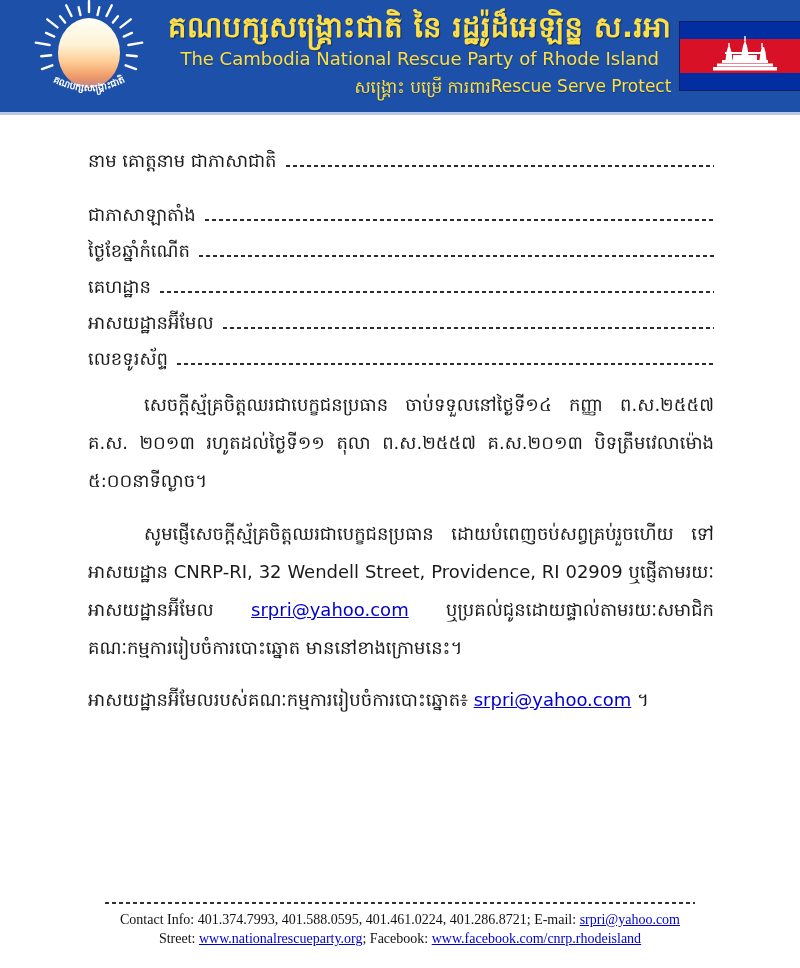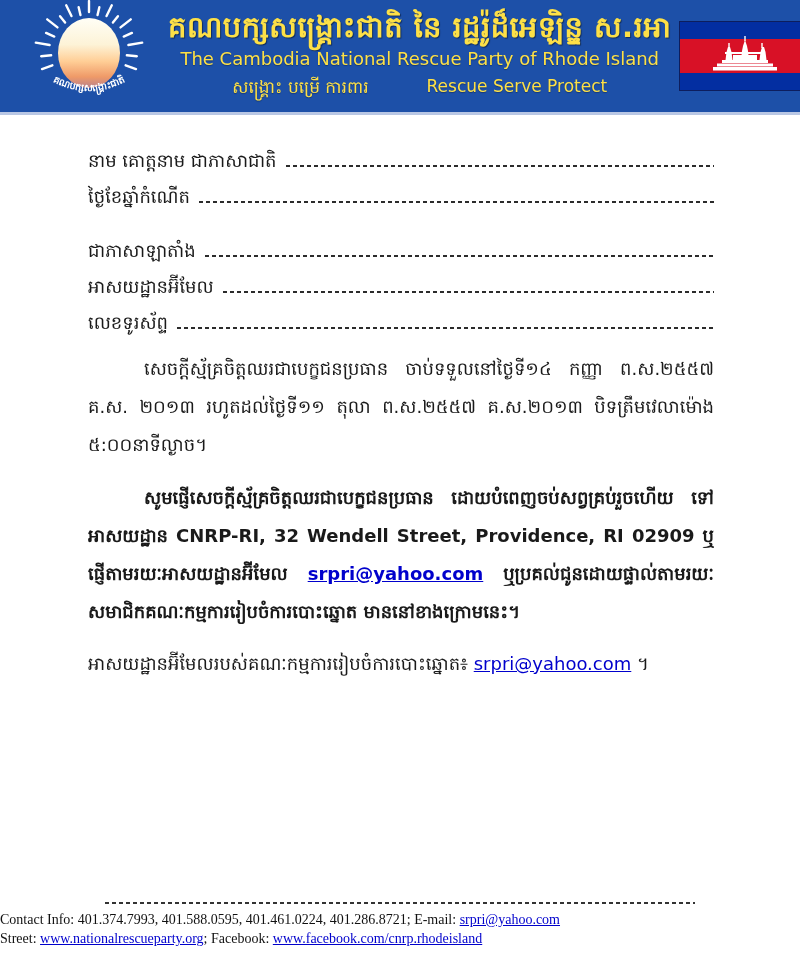--- a/index.html
+++ b/index.html
@@ -18,21 +18,21 @@
   .khmer-title{
     font-size:29px;font-weight:bold;line-height:1.15;
     text-shadow:1px 1px 1px rgba(0,0,0,.45);
     letter-spacing:.5px;white-space:nowrap;
   }
   .english-title{
     font-size:18px;font-weight:normal;margin-top:4px;white-space:nowrap;
     text-shadow:0 1px 1px rgba(0,0,0,.3);
   }
   .motto-row{
-    display:flex;justify-content:center;gap:58px;margin-top:7px;
+    display:flex;justify-content:flex-end;margin-top:7px;
     font-size:17px;text-shadow:0 1px 1px rgba(0,0,0,.3);white-space:nowrap;
   }
   .flag-wrap{flex:0 0 140px;display:flex;justify-content:flex-end;padding-right:4px;}
   .flag{border:1px solid #0d1e5e;display:block;}
   
   .doc-title{
     text-align:center;font-size:28px;font-weight:bold;color:#0a0a0a;
     margin-top:37px;letter-spacing:.5px;
   }
   .content{margin:0 86px 0 88px;font-size:18px;color:#1a1a1a;}
@@ -42,27 +42,27 @@
     flex:1;height:2px;margin:0 0 5px 9px;
     background-image:repeating-linear-gradient(90deg,#2b2b2b 0 4px,transparent 4px 7px);
   }
   .f-first{margin-top:26px;justify-content:space-between;}
   .f-gap{margin-top:23px;}
   .f-norm{margin-top:5px;}
   .para{
     text-align:justify;line-height:38px;margin:0;
   }
   .p1{margin-top:16px;text-indent:56px;}
-  .p2{margin-top:15px;text-indent:56px;font-weight:bold;}
+  .p2{margin-top:15px;text-indent:56px;}
   .p3{margin-top:23px;}
   .email-line{margin-top:16px;line-height:34px;}
   a.doclink{color:#0000cc;text-decoration:underline;cursor:pointer;}
   
   .footer{
-    position:absolute;left:0;right:0;bottom:20px;text-align:left;
+    position:absolute;left:0;right:0;bottom:20px;text-align:center;
     font-family:"Liberation Serif","DejaVu Serif",serif;font-size:14px;color:#111;
   }
   .footer-dashes{
     width:590px;height:2px;margin:0 auto 6px auto;
     background-image:repeating-linear-gradient(90deg,#333 0 4px,transparent 4px 7px);
   }
   .footer-line{line-height:19px;}
 </style>
 </head>
 <body>
@@ -139,26 +139,30 @@
     </div>
   </div>
 
 
   <div class="content">
 
     <div class="field f-first">
       <span class="field-label">នាម គោត្តនាម ជាភាសាជាតិ</span>
       <span class="field-dashes"></span>
     </div>
+    <div class="field f-gap">
+      <span class="field-label">ជាភាសាឡាតាំង</span>
+      <span class="field-dashes"></span>
+    </div>
     <div class="field f-norm">
       <span class="field-label">ថ្ងៃខែឆ្នាំកំណើត</span>
       <span class="field-dashes"></span>
     </div>
-    <div class="field f-gap">
-      <span class="field-label">ជាភាសាឡាតាំង</span>
+    <div class="field f-norm">
+      <span class="field-label">គេហដ្ឋាន</span>
       <span class="field-dashes"></span>
     </div>
     <div class="field f-norm">
       <span class="field-label">អាសយដ្ឋានអ៊ីមែល</span>
       <span class="field-dashes"></span>
     </div>
     <div class="field f-norm">
       <span class="field-label">លេខទូរស័ព្ទ</span>
       <span class="field-dashes"></span>
     </div>

